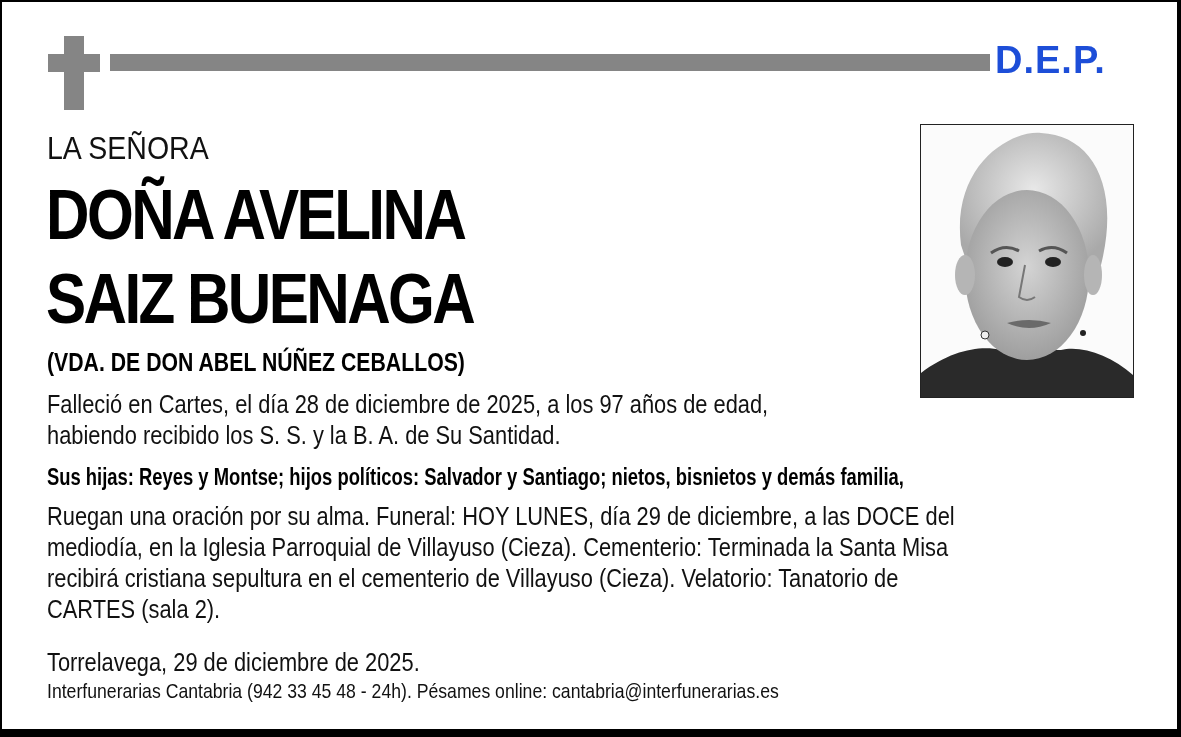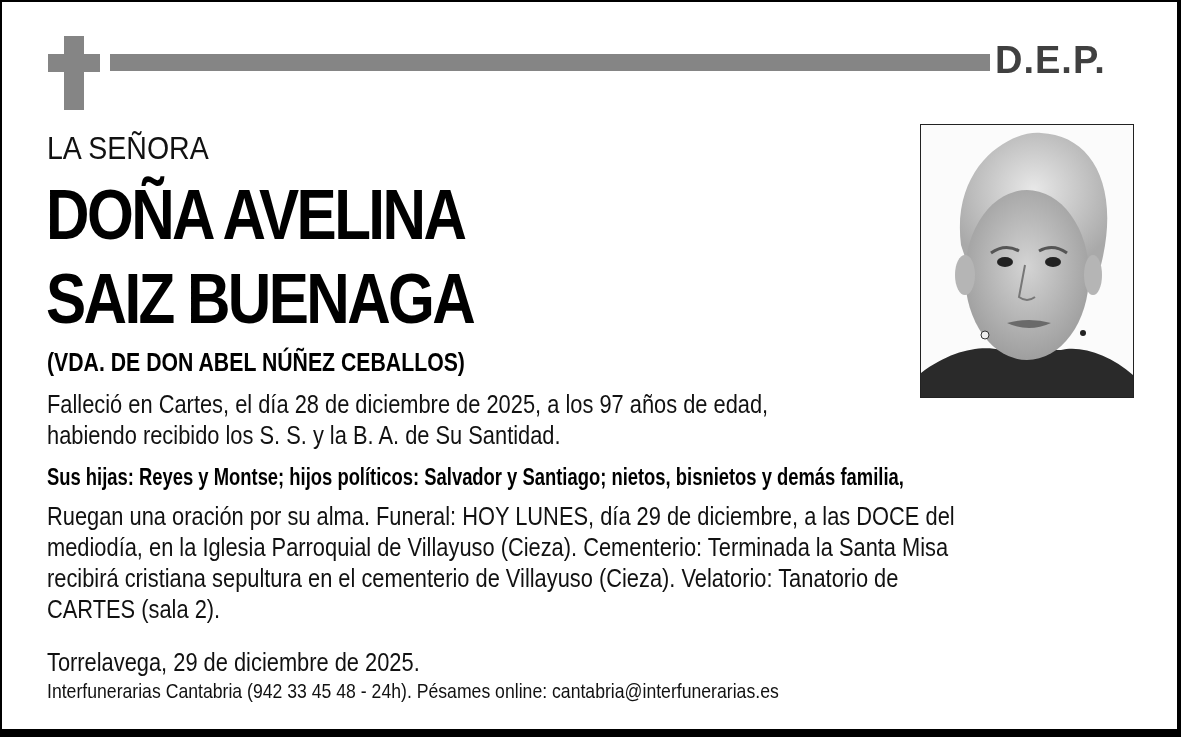--- a/index.html
+++ b/index.html
@@ -4,21 +4,21 @@
   <style>
     html, body { margin: 0; padding: 0; background: #000; }
     body { width: 1181px; height: 737px; position: relative; overflow: hidden; font-family: "Liberation Sans", sans-serif; }
     .card {
       position: absolute; left: 2px; top: 2px; width: 1175px; height: 727px;
       background: #ffffff; overflow: hidden;
     }
     .cross-v { position: absolute; left: 62px; top: 34px; width: 20px; height: 74px; background: #858585; }
     .cross-h { position: absolute; left: 46px; top: 52px; width: 52px; height: 18px; background: #858585; }
     .rule { position: absolute; left: 108px; top: 52px; width: 880px; height: 17px; background: #858585; }
-    .dep { position: absolute; left: 993px; top: 36px; font-size: 38px; font-weight: bold; color: #404040; letter-spacing: 1px; line-height: 44px; font-family: "Liberation Sans", sans-serif; }
+    .dep { position: absolute; left: 993px; top: 36px; font-size: 38px; font-weight: bold; color: #1d4ed8; letter-spacing: 1px; line-height: 44px; font-family: "Liberation Sans", sans-serif; }
     .label-senora { position: absolute; left: 45px; top: 128px; font-size: 31px; color: #111; line-height: 38px; font-family: "Liberation Sans Narrow", "Liberation Sans", sans-serif; transform: scaleX(0.92); transform-origin: left; }
     .name { position: absolute; left: 44px; font-size: 70px; font-weight: bold; color: #000; line-height: 74px; letter-spacing: -3px; transform: scaleX(0.86); transform-origin: left; white-space: nowrap; }
     .name1 { top: 176px; }
     .name2 { top: 260px; }
     .widow { position: absolute; left: 45px; top: 344px; font-size: 25px; font-weight: bold; color: #000; line-height: 32px; transform: scaleX(0.85); transform-origin: left; white-space: nowrap; }
     .body-text { position: absolute; left: 45px; font-size: 26px; color: #111; line-height: 31px; transform: scaleX(0.84); transform-origin: left; white-space: nowrap; }
     .falle1 { top: 387px; }
     .falle2 { top: 418px; }
     .family { position: absolute; left: 45px; top: 460px; font-size: 23px; font-weight: bold; color: #000; line-height: 30px; transform: scaleX(0.80); transform-origin: left; white-space: nowrap; }
     .pray { top: 499px; }

